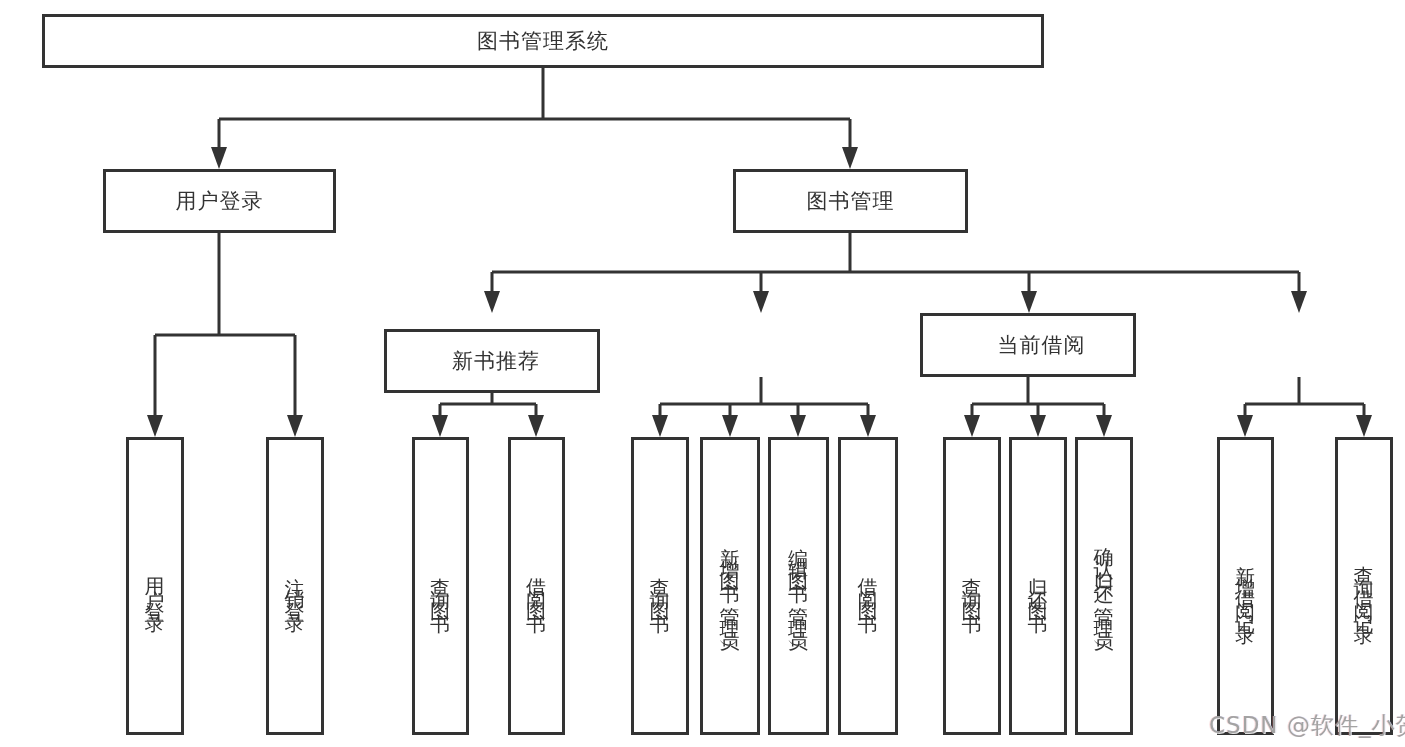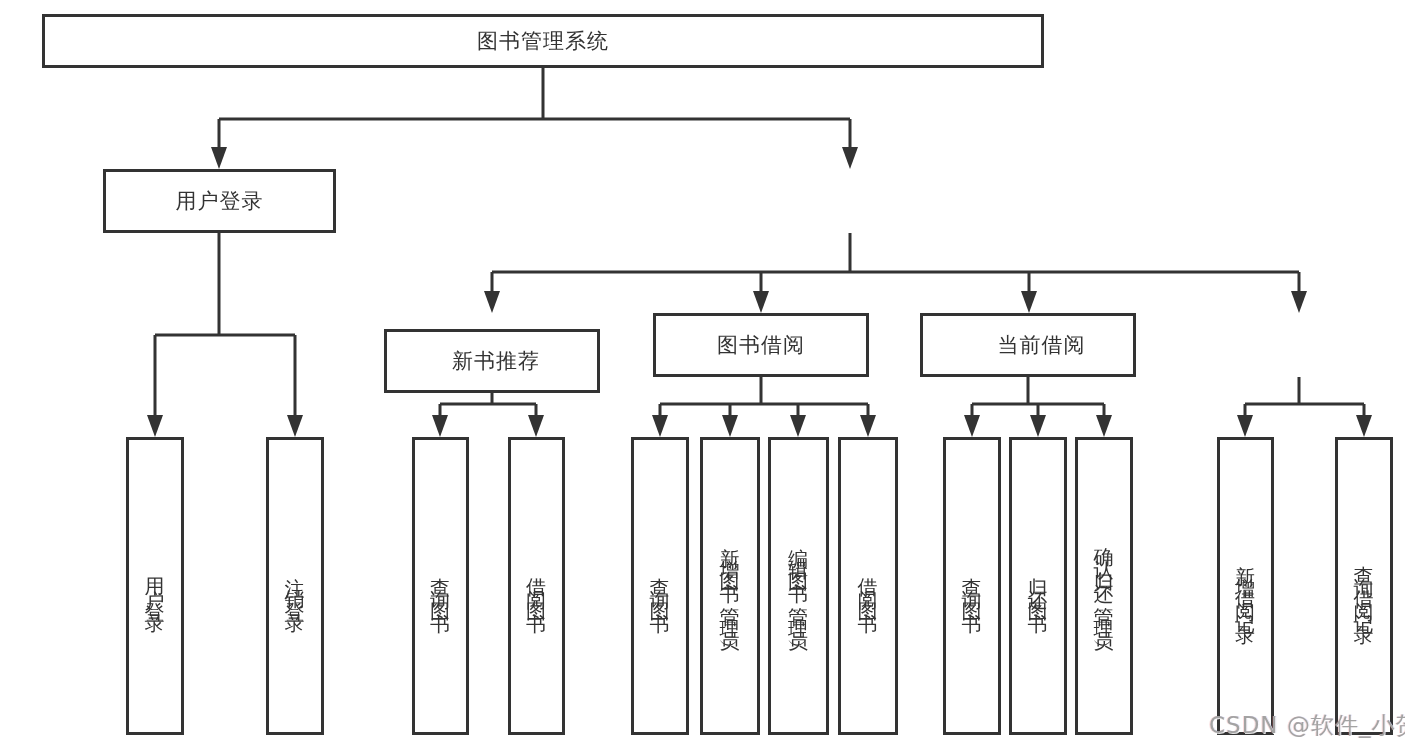--- a/index.html
+++ b/index.html
@@ -111,26 +111,26 @@
     </g>
   </svg>
 
   <div class="box hbox root-box" style="left:21px; top:14px; width:1002px; height:54px;">
     <span>图书管理系统</span>
   </div>
 
   <div class="box hbox" style="left:82px; top:169px; width:233px; height:64px;">
     <span>用户登录</span>
   </div>
+  <div class="box hbox" style="left:712px; top:169px; width:235px; height:64px;">
+    <span>图书管理</span>
+  </div>
 
   <div class="box hbox" style="left:363px; top:329px; width:216px; height:64px;padding-left:8px;">
     <span>新书推荐</span>
-  </div>
-  <div class="box hbox" style="left:632px; top:313px; width:216px; height:64px;">
-    <span>图书借阅</span>
   </div>
   <div class="box hbox" style="left:899px; top:313px; width:216px; height:64px;padding-left:27px;">
     <span>当前借阅</span>
   </div>
 
   <div class="box vbox" style="left:105px; top:437px; width:58px; height:298px;">
     <span>用户登录</span>
   </div>
   <div class="box vbox" style="left:245px; top:437px; width:58px; height:298px;">
     <span>注销登录</span>

